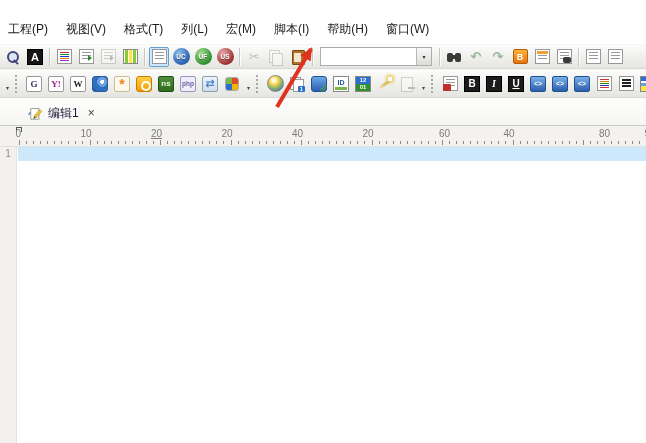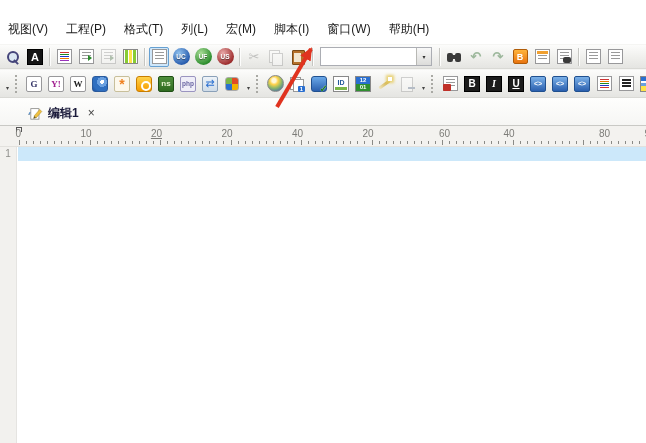--- a/index.html
+++ b/index.html
@@ -93,21 +93,21 @@
   .ic-tag{width:16px;height:16px;background:linear-gradient(#7ab0e8,#2a5fae);border:1px solid #20508f;border-radius:2px;color:#fff;font-size:7px;font-weight:bold;display:flex;align-items:center;justify-content:center}
   .ic-lines-rainbow::before{background:linear-gradient(180deg,#c33 0 1px,#fff 1px 2px,#e70 2px 3px,#fff 3px 4px,#282 4px 5px,#fff 5px 6px,#23c 6px 7px,#fff 7px 8px,#c33 8px 9px,#fff 9px 10px,#e70 10px 11px)}
   .ic-lines-dark::before{background:repeating-linear-gradient(180deg,#222 0 2px,#fff 2px 3px)}
   .ic-clip{width:16px;height:16px;border:1px solid #888;background:linear-gradient(180deg,#2a6fd0 0 4px,#fff 4px 6px,#6aa0e0 6px 9px,#ffe34a 9px)}
 
   
   .tabbar{height:28px;background:linear-gradient(#fefefd,#f6f6f4);border-bottom:1px solid #c9c9c5;position:relative;flex:none;display:flex;align-items:flex-end}
   .tab{position:relative;margin-left:12px;height:26px;display:flex;align-items:center;padding:2px 10px 0 16px;cursor:default}
   .tab-bg{position:absolute;inset:0;background:#fff;border:1px solid #b0b0ad;border-bottom:none;border-top:3px solid #4f8fd0;transform:skewX(-22deg);transform-origin:100% 100%;border-radius:2px 2px 0 0}
   .tab>*{position:relative;z-index:2}
-  .tab-label{font-size:12px;font-weight:bold;color:#1a1a3a;margin:0 6px 0 5px}
+  .tab-label{font-size:12px;font-weight:normal;color:#1a1a3a;margin:0 6px 0 5px}
   .tab-close{font-size:12px;color:#444;padding:0 3px;cursor:default}
 
   
   .ruler{height:21px;background:#f3f2ef;border-bottom:1px solid #e2e1dd;position:relative;overflow:hidden;flex:none}
   .tick{position:absolute;bottom:2px;width:1px;height:3px;background:#8a8a86}
   .tick.major{height:5px;bottom:1px}
   .rlabel{position:absolute;top:2px;width:16px;text-align:right;font-size:10px;color:#7c7c78}
   .rmarker{position:absolute;left:16px;top:1px;width:6px;height:5px;border:1px solid #555;border-bottom:none}
 
   
@@ -118,28 +118,28 @@
 
   
   .arrow-overlay{position:absolute;left:0;top:0;width:646px;height:443px;pointer-events:none;z-index:50}
 </style>
 </head>
 <body>
 
 <div class="app">
 
   <div class="menubar">
+      <span class="menu-item">工程(P)</span>
       <span class="menu-item">视图(V)</span>
-      <span class="menu-item">工程(P)</span>
       <span class="menu-item">格式(T)</span>
       <span class="menu-item">列(L)</span>
       <span class="menu-item">宏(M)</span>
       <span class="menu-item">脚本(I)</span>
+      <span class="menu-item">帮助(H)</span>
       <span class="menu-item">窗口(W)</span>
-      <span class="menu-item">帮助(H)</span>
     </div>
 
   <div class="toolbar tb1">
       <span class="tb-btn">
         <span class="ic-magnifier"></span>
       </span>
       <span class="tb-btn">
         <span class="ic-abox">A</span>
       </span>
       <span class="sep"></span>

